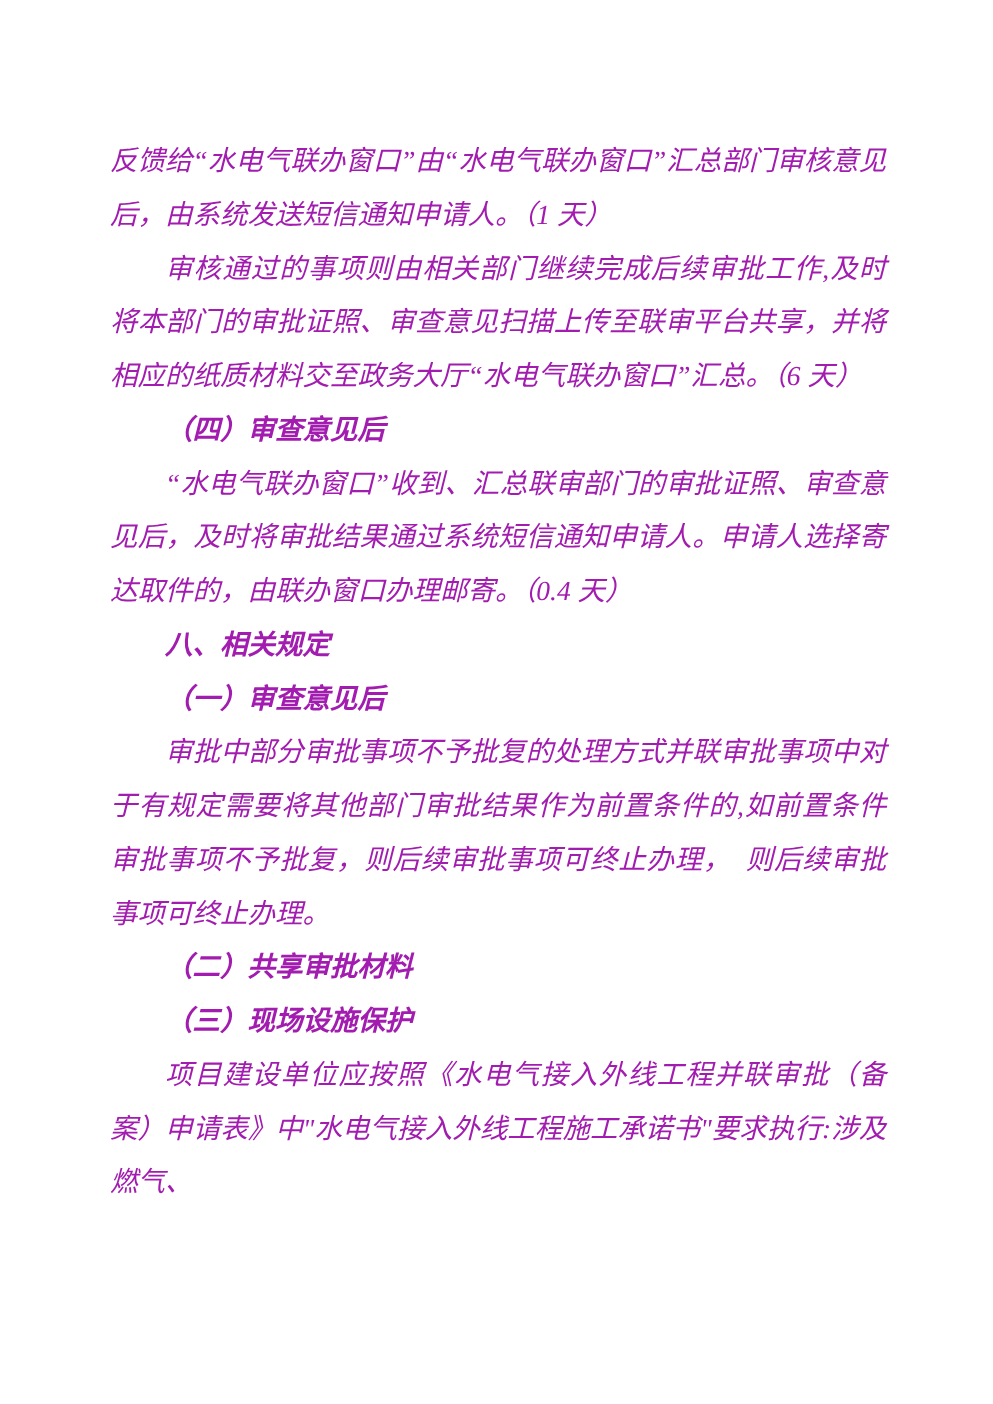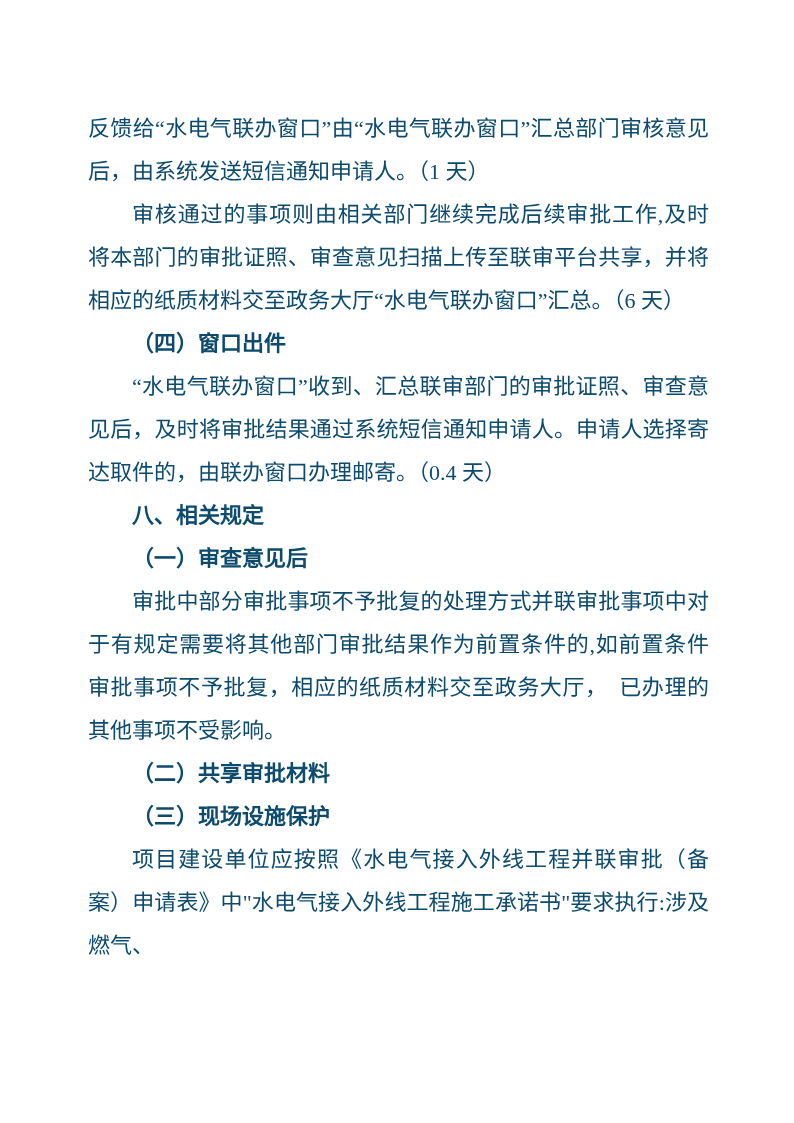--- a/index.html
+++ b/index.html
@@ -22,21 +22,22 @@
     top: 107px;
     width: 621px;
   }
   .content p {
     margin: 0;
     padding: 0;
     font-size: 22px;
     line-height: 43px;
     letter-spacing: 0px;
     text-align: justify;
-    color: #0c4a6e;
+    color: #a21caf;
+    font-style: italic;
   }
   p.para-body {
     text-indent: 2em;
   }
   p.para-cont {
     text-indent: 0;
   }
   p.para-heading {
     font-family: "Liberation Sans", sans-serif;
     font-weight: bold;
@@ -45,22 +46,22 @@
   }
 </style>
 </head>
 <body>
 
 <div class="page" style="background: rgb(255, 255, 255); color: rgb(0, 0, 0);">
   <div class="content">
 
   <p class="para-cont">反馈给“水电气联办窗口”由“水电气联办窗口”汇总部门审核意见后，由系统发送短信通知申请人。（1 天）</p>
       <p class="para-body">审核通过的事项则由相关部门继续完成后续审批工作,及时将本部门的审批证照、审查意见扫描上传至联审平台共享，并将　相应的纸质材料交至政务大厅“水电气联办窗口”汇总。（6 天）</p>
-      <p class="para-heading">（四）窗口出件</p>
+      <p class="para-heading">（四）审查意见后</p>
       <p class="para-body">“水电气联办窗口”收到、汇总联审部门的审批证照、审查意见后，及时将审批结果通过系统短信通知申请人。申请人选择寄达取件的，由联办窗口办理邮寄。（0.4 天）</p>
       <p class="para-heading">八、相关规定</p>
       <p class="para-heading">（一）审查意见后</p>
-      <p class="para-body">审批中部分审批事项不予批复的处理方式并联审批事项中对于有规定需要将其他部门审批结果作为前置条件的,如前置条件审批事项不予批复，相应的纸质材料交至政务大厅，　已办理的其他事项不受影响。</p>
+      <p class="para-body">审批中部分审批事项不予批复的处理方式并联审批事项中对于有规定需要将其他部门审批结果作为前置条件的,如前置条件审批事项不予批复，则后续审批事项可终止办理，　则后续审批事项可终止办理。</p>
       <p class="para-heading">（二）共享审批材料</p>
       <p class="para-heading">（三）现场设施保护</p>
       <p class="para-body">项目建设单位应按照《水电气接入外线工程并联审批（备案）申请表》中"水电气接入外线工程施工承诺书"要求执行:涉及燃气、</p>
     </div>
 </div>
 
 </body></html>

